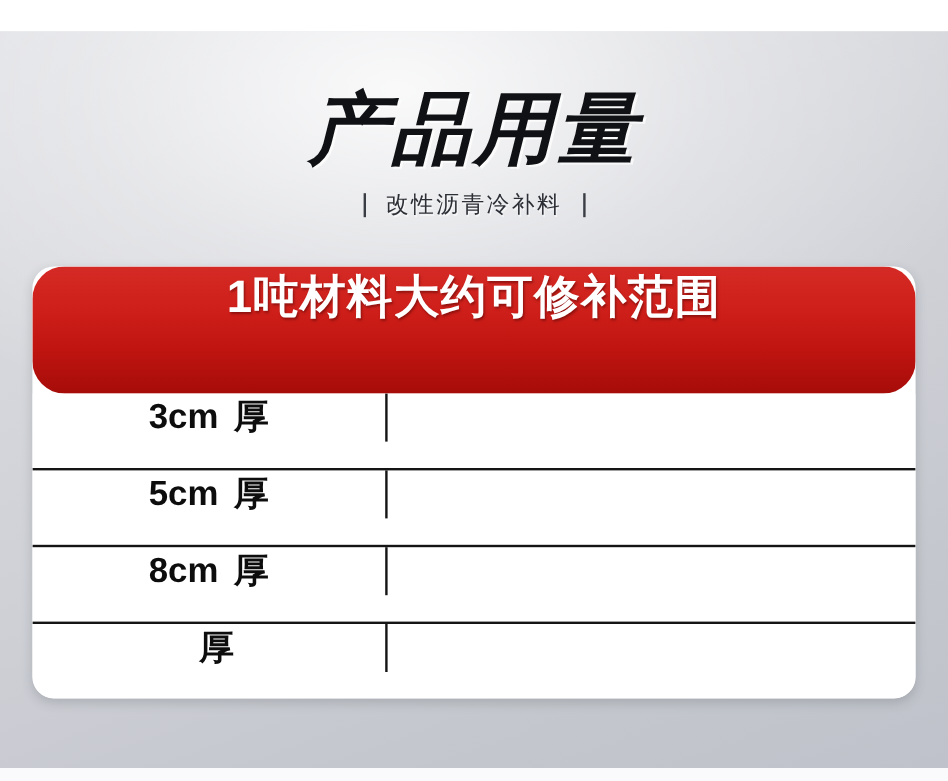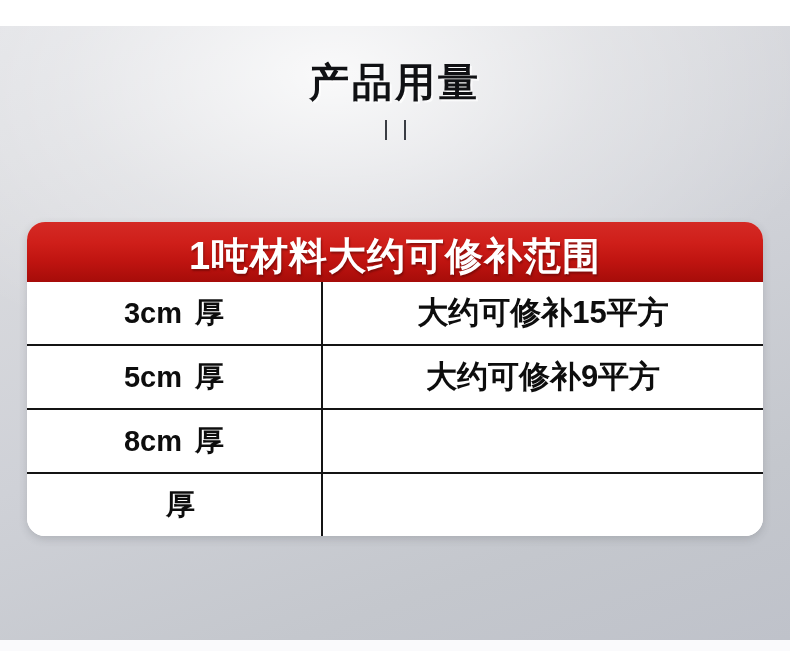--- a/index.html
+++ b/index.html
@@ -49,27 +49,28 @@
   
   .header {
     position: absolute;
     left: 0; top: 62px;
     width: 790px;
     text-align: center;
     pointer-events: none;
   }
   .page-title {
     font-family: "Liberation Sans", "DejaVu Sans", sans-serif;
-    font-size: 40px;
+    font-size: 66px;
     font-weight: 700;
     letter-spacing: 3px;
     color: #101114;
     line-height: 1.0;
-    margin: 0;
+    margin: 12px;
     text-shadow: 2px 2px 0 rgba(255,255,255,0.72);
+    font-style: italic;
   }
   .subtitle-row {
     margin-top: 18px;
     display: flex;
     align-items: center;
     justify-content: center;
     gap: 17px;
   }
   .sub-bar {
     display: inline-block;
@@ -90,43 +91,45 @@
     position: absolute;
     left: 27px;
     top: 222px;
     width: 736px;
     border-radius: 18px;
     background: #ffffff;
     box-shadow: 0 3px 9px rgba(60,64,72,0.20);
     overflow: hidden;
   }
   .card-header {
-    height: 60px;
+    height: 106px;
     background: linear-gradient(to bottom, #d42a25 0%, #cf1f1a 34%, #bf1410 66%, #a60c09 100%);
     display: flex;
-    align-items: flex-end;
+    align-items: flex-start;
     justify-content: center;
+    border-radius: 27px;
   }
   .card-header-title {
     font-family: "Liberation Sans", "DejaVu Sans", sans-serif;
     font-size: 38px;
     font-weight: 700;
     color: #ffffff;
     letter-spacing: 1px;
     text-shadow: 1px 2px 2px rgba(90,8,6,0.55);
   }
 
   .table {
     width: 100%;
     background: #ffffff;
   }
   .table-row {
     display: flex;
     height: 62px;
     border-top: 2px solid #141414;
+    flex-direction: column;
   }
   .table-row:first-child {
     border-top: none;
   }
   .cell {
     display: flex;
     align-items: center;
     justify-content: center;
     color: #0d0d0d;
   }
@@ -158,42 +161,41 @@
 <div id="page">
 
   <div class="bg-top-strip"></div>
   <div class="bg-main"></div>
   <div class="bg-bottom-strip"></div>
 
   <div class="header">
     <div class="page-title">产品用量</div>
     <div class="subtitle-row">
       <span class="sub-bar"></span>
+      <span class="subtitle-text">改性沥青冷补料</span>
       <span class="sub-bar"></span>
     </div>
   </div>
 
   <div class="card">
     <div class="card-header">
       <span class="card-header-title">1吨材料大约可修补范围</span>
     </div>
     <div class="table" id="usage-table">
         <div class="table-row">
           <div class="cell cell-thickness">
             <span class="unit-num">3cm</span>
             <span class="thick-word">厚</span>
           </div>
-          <div class="cell cell-area">大约可修补15平方</div>
         </div>
         <div class="table-row">
           <div class="cell cell-thickness">
             <span class="unit-num">5cm</span>
             <span class="thick-word">厚</span>
           </div>
-          <div class="cell cell-area">大约可修补9平方</div>
         </div>
         <div class="table-row">
           <div class="cell cell-thickness">
             <span class="unit-num">8cm</span>
             <span class="thick-word">厚</span>
           </div>
         </div>
         <div class="table-row">
           <div class="cell cell-thickness">
             <span class="thick-word">厚</span>

